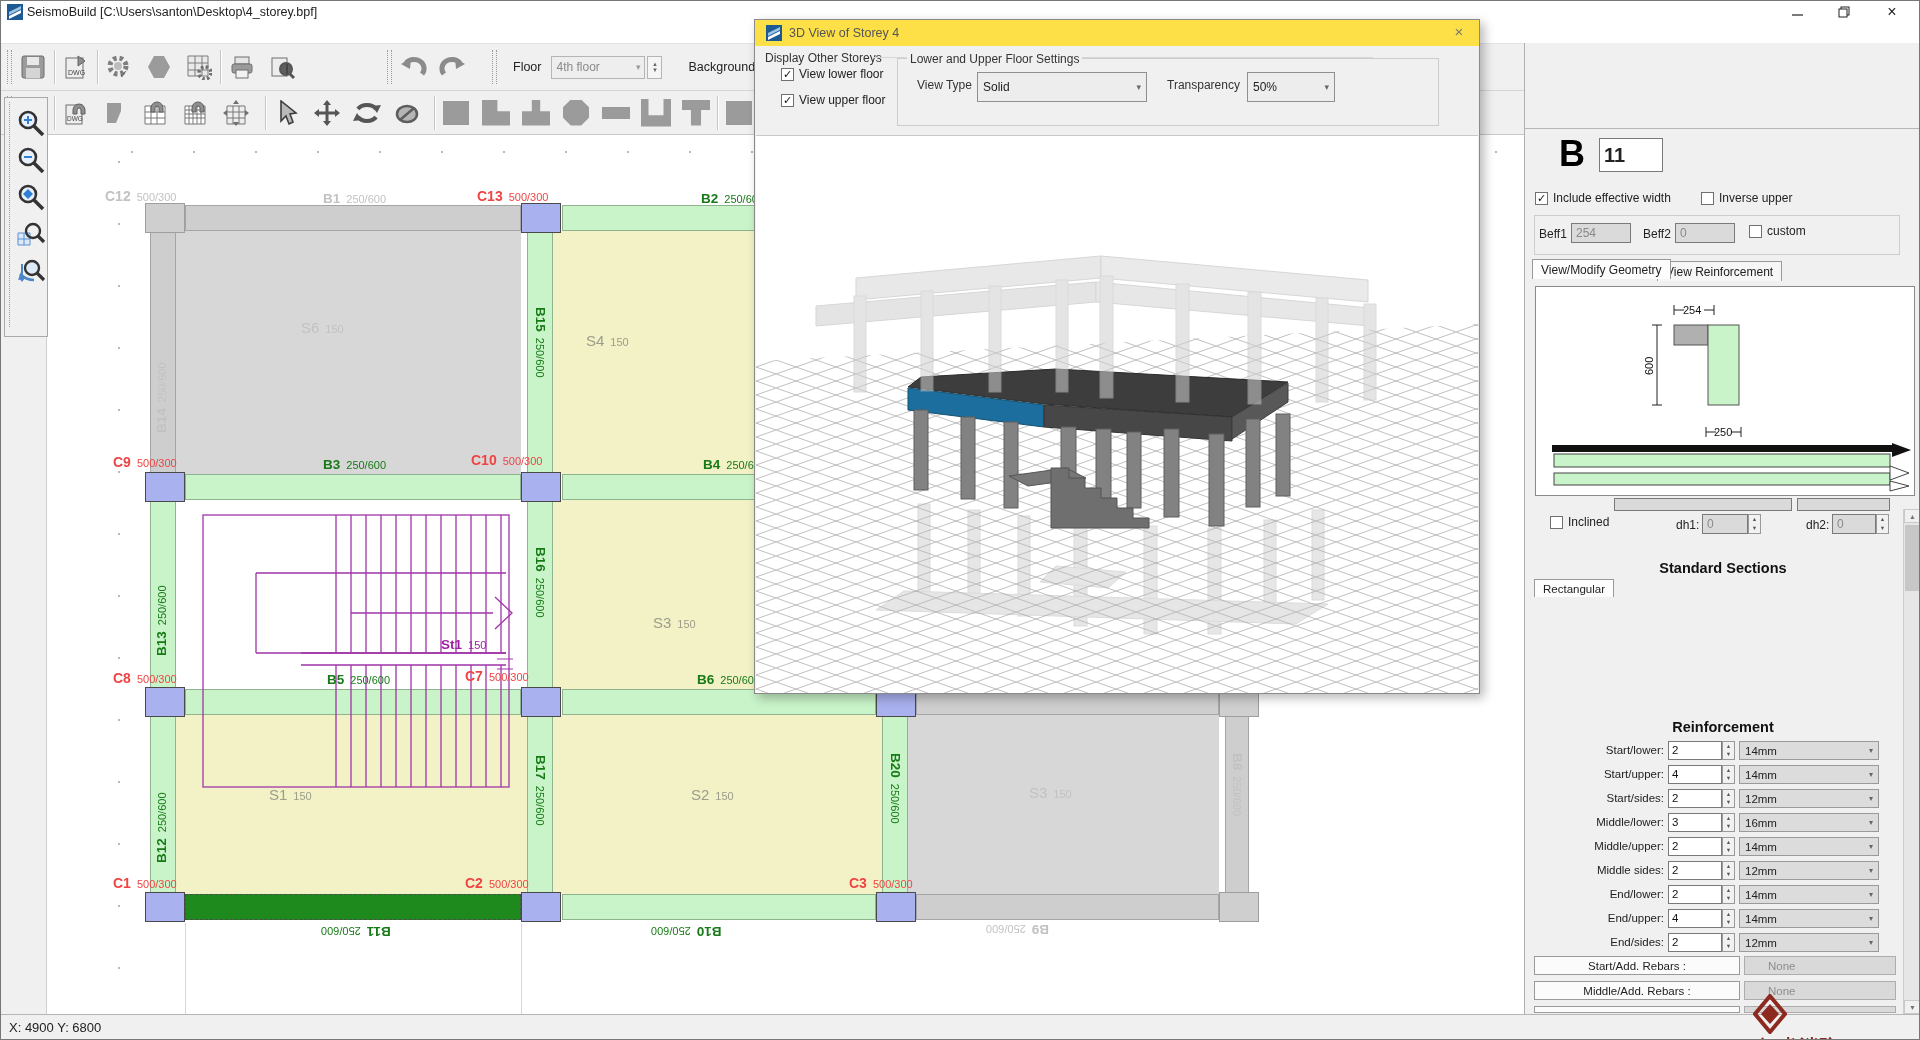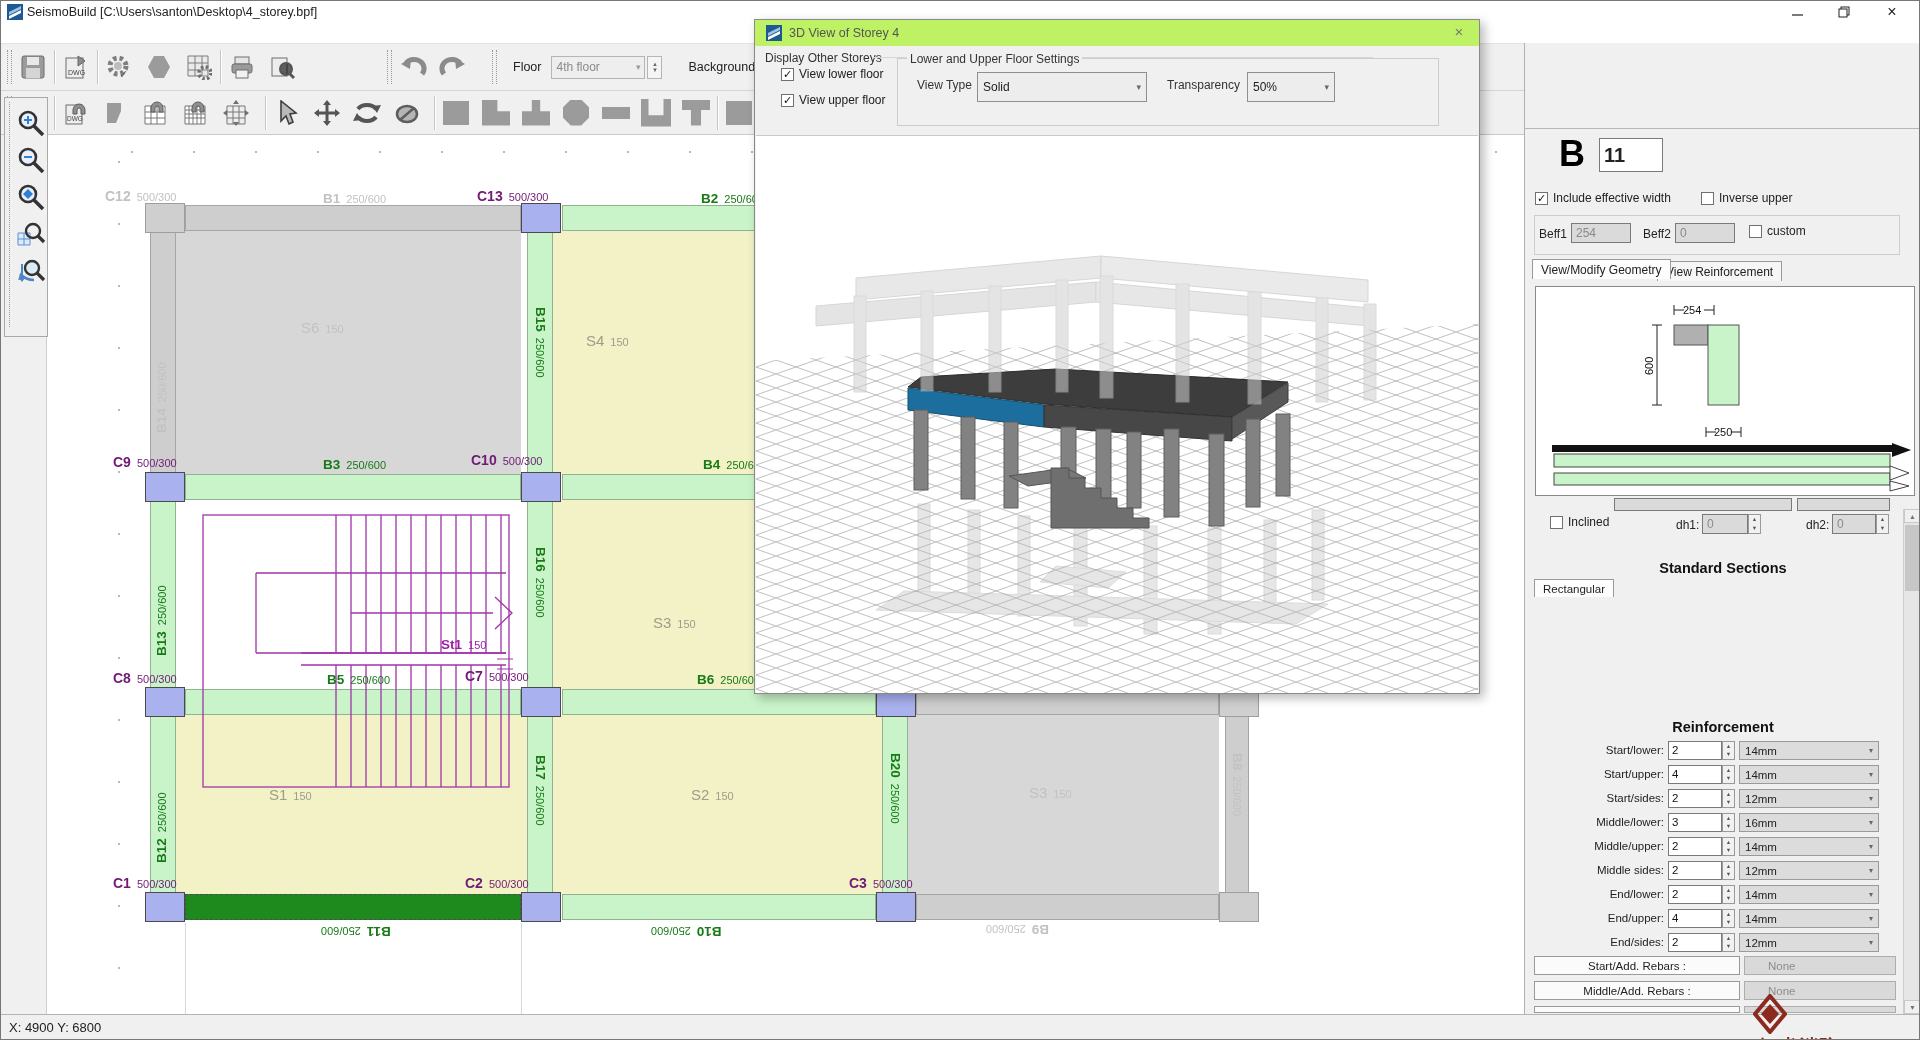--- a/index.html
+++ b/index.html
@@ -36,33 +36,33 @@
   .slab.y{background:#f2f2c6;}
   .slab.g{background:#d7d7d7;}
   .beam{position:absolute;background:#c9f4c9;border:1px solid #8fb38f;box-sizing:border-box;}
   .beam.g{background:#cecece;border-color:#a5a5a5;}
   .beam.sel{background:#1e8a1e;border:1px dashed #4d4d4d;}
   .colsq{position:absolute;width:40px;height:30px;background:#a9b1ef;border:1.5px solid #4a4a4a;box-sizing:border-box;}
   .colsq.g{background:#cfcfcf;border-color:#9e9e9e;}
   .pl{position:absolute;white-space:nowrap;}
   .pl b{font-weight:bold;font-size:13.5px;}
   .pl .sz{font-size:11px;margin-left:6px;}
-  .cl{color:#701a75;} .cl b{font-size:14px;}
+  .cl{color:#ef4444;} .cl b{font-size:14px;}
   .bl{color:#177a17;}
   .sl{color:#9d9d8b;} .sl b{font-weight:normal;font-size:15px;} .sl .sz{font-size:11px;}
   .ghost{color:#c2c2c2 !important;}
   .vup{transform:rotate(-90deg);transform-origin:0 0;}
   .vdn{transform:rotate(90deg);transform-origin:0 0;}
   .flip{transform:rotate(180deg);}
   .stl{color:#a020a8;}
   .guide{position:absolute;background:#d8d8d8;}
   
   #dialog{left:753px;top:18px;width:726px;height:675px;background:#f0f0f0;border:1px solid #8a8a8a;
           box-shadow:4px 4px 10px rgba(0,0,0,.28);box-sizing:border-box;z-index:50;}
-  #dlg-title{position:absolute;left:0;top:0;width:100%;height:26px;background:#bef264;}
+  #dlg-title{position:absolute;left:0;top:0;width:100%;height:26px;background:#fde047;}
   #dlg-title span.t{position:absolute;left:34px;top:6px;font-size:12.5px;color:#555;}
   #dlg-close{position:absolute;right:10px;top:3px;width:20px;height:20px;text-align:center;color:#777;font-size:15px;}
   .dlg-label{position:absolute;font-size:12px;color:#333;}
   .cb{position:absolute;display:flex;align-items:center;font-size:12px;color:#222;}
   .cb .box{width:13px;height:13px;background:#fff;border:1px solid #707070;margin-right:5px;
            display:flex;align-items:center;justify-content:center;font-size:11px;color:#111;box-sizing:border-box;}
   .groupbox{position:absolute;border:1px solid #cdcdcd;}
   .grouplab{position:absolute;background:#f0f0f0;padding:0 3px;font-size:12px;color:#333;}
   .ddl{position:absolute;height:22px;background:#ededed;border:1px solid #8f8f8f;display:flex;align-items:center;
        padding:14px 5px;font-size:12px;color:#222;box-sizing:border-box;}

